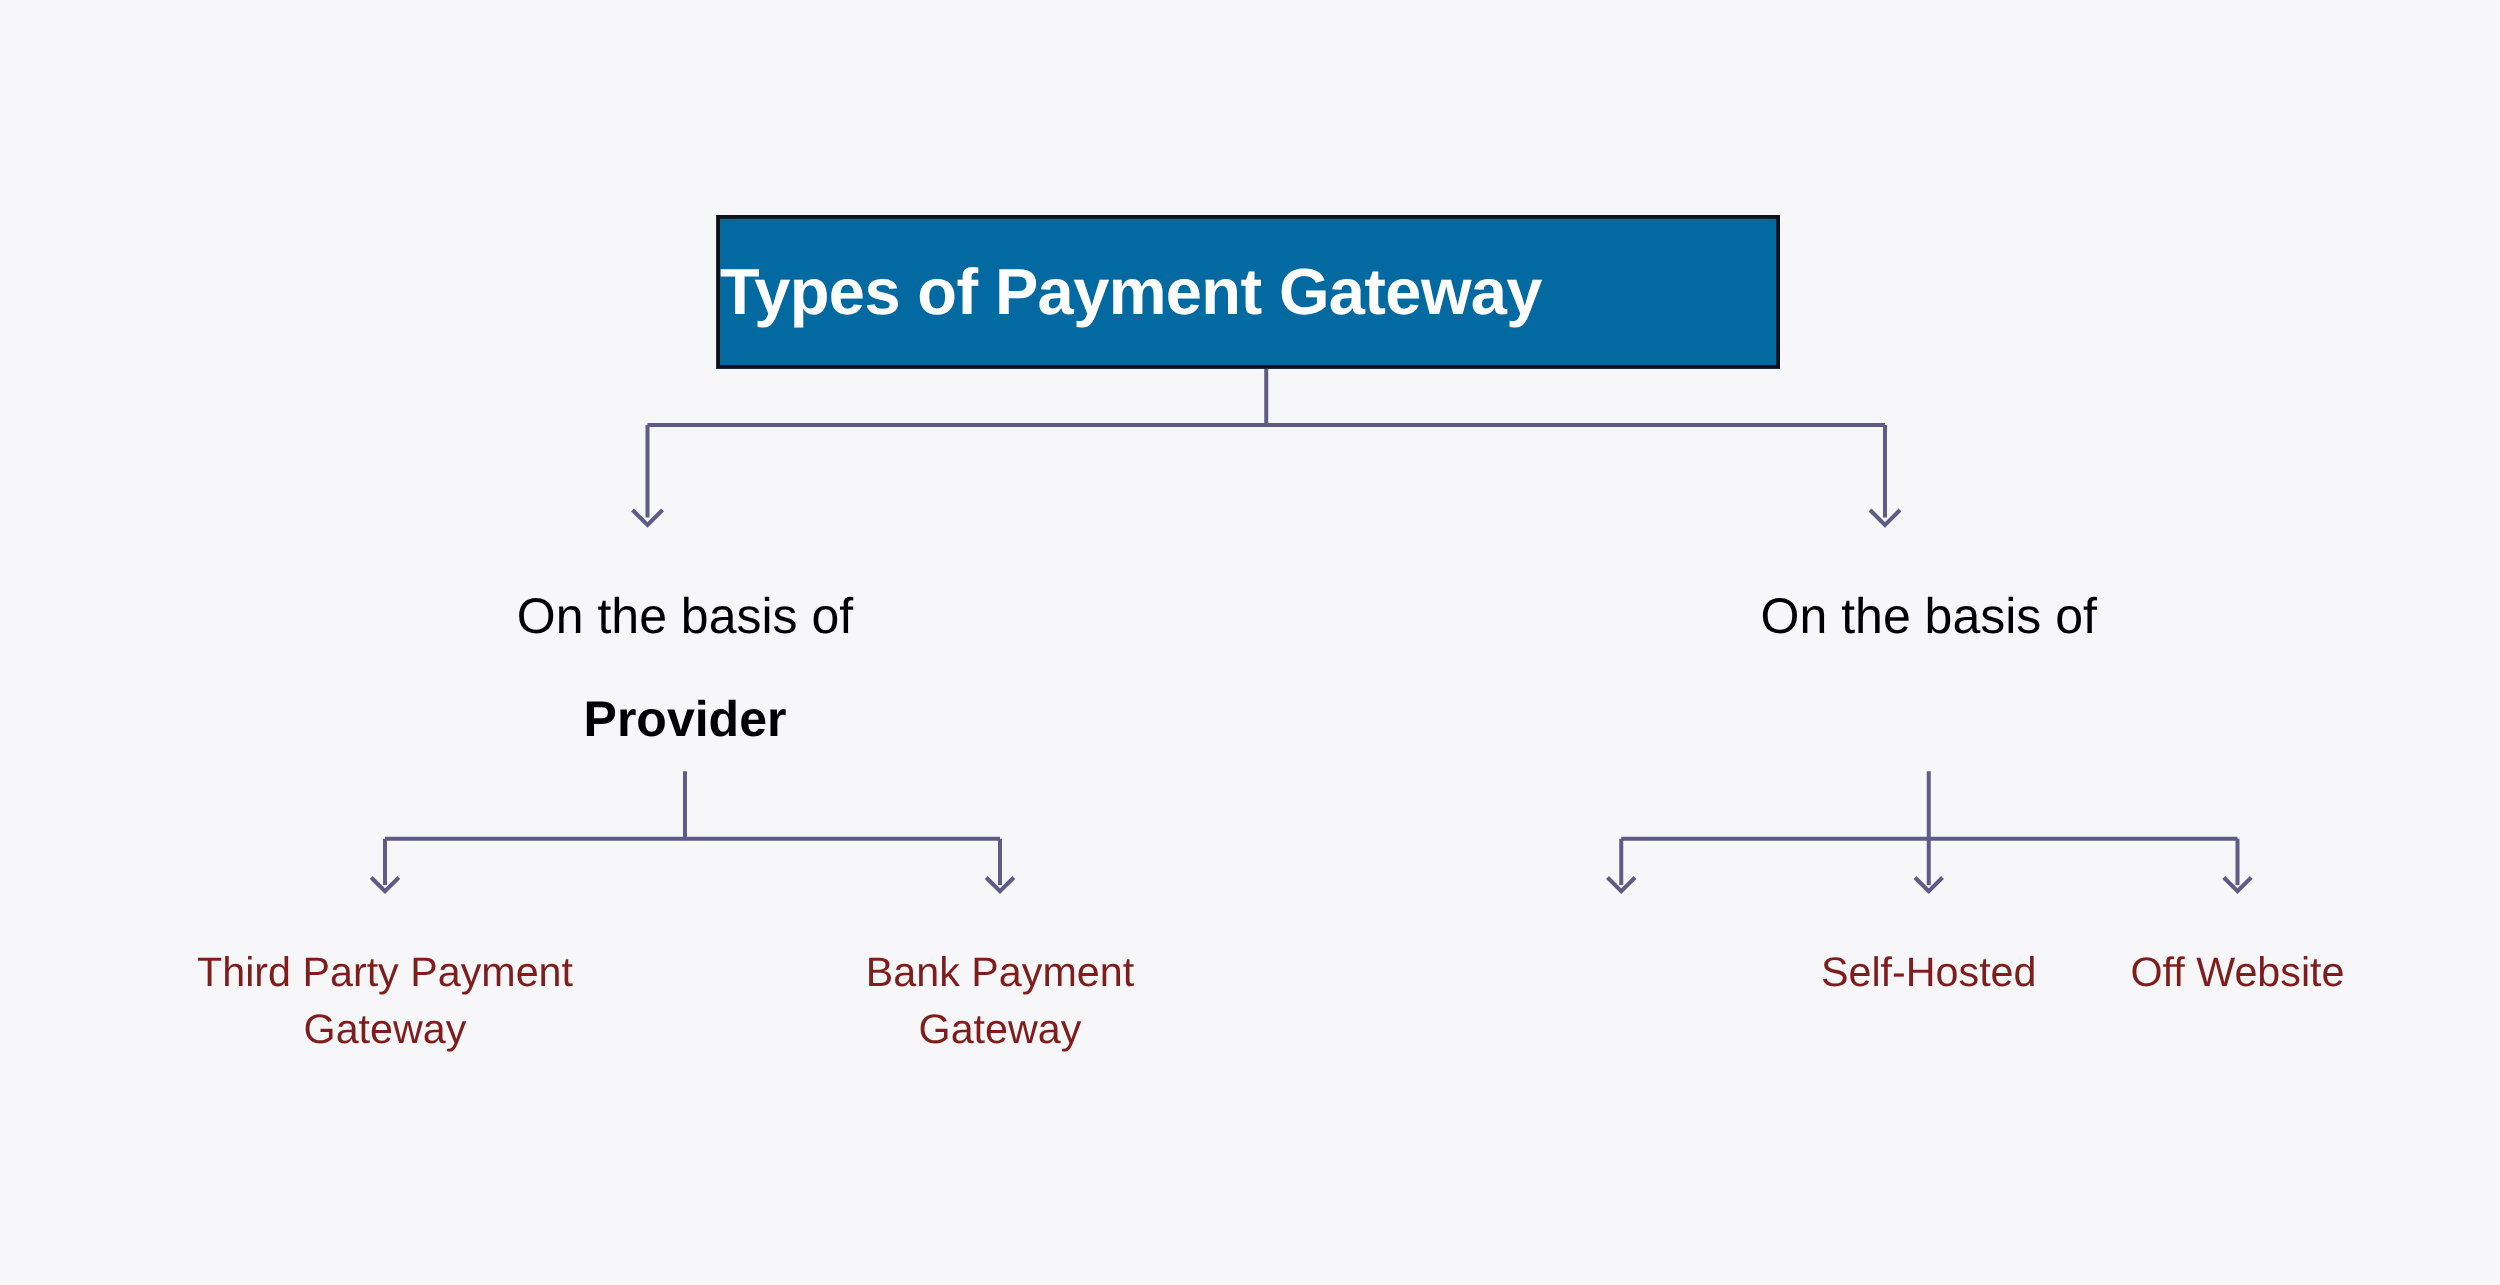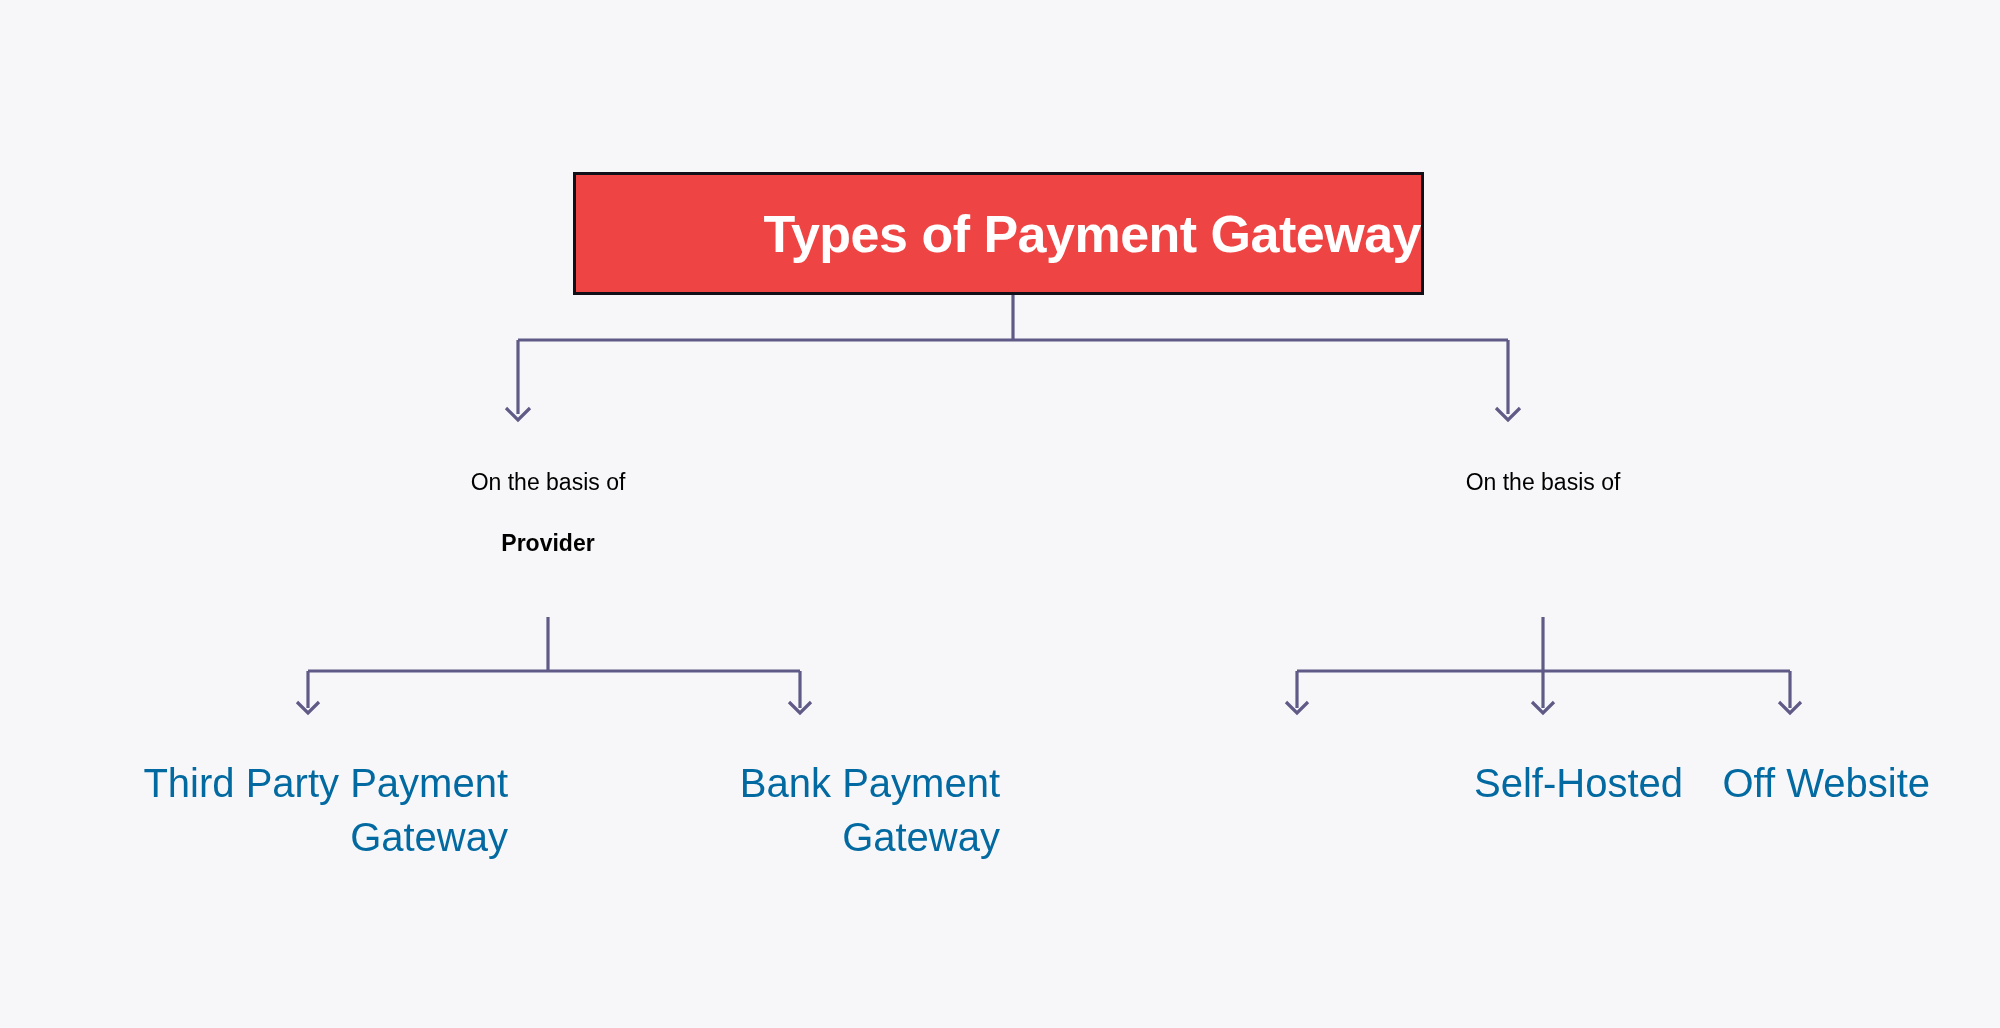--- a/index.html
+++ b/index.html
@@ -31,64 +31,64 @@
   }
 
   
   #root-node {
     position: absolute;
     left: 573px;
     top: 172px;
     width: 851px;
     height: 123px;
     box-sizing: border-box;
-    background: #ef4444;
+    background: #0369a1;
     border: 3px solid #111018;
     display: flex;
     align-items: center;
-    justify-content: flex-end;
+    justify-content: flex-start;
   }
   #root-node .root-label {
     color: #ffffff;
     font-size: 52px;
     font-weight: bold;
     letter-spacing: -0.5px;
     line-height: 1;
     white-space: nowrap;
   }
 
   
   .branch-node {
     position: absolute;
     text-align: center;
     color: #000000;
-    font-size: 23px;
+    font-size: 40px;
     line-height: 1.28;
     white-space: nowrap;
   }
   .branch-node .line-1 { font-weight: normal; display: block; }
   .branch-node .line-2 { font-weight: bold; display: block; margin-top: 32px; }
 
   #branch-provider {
     left: 318px;
     top: 468px;
     width: 460px;
   }
   #branch-payment-flow {
     left: 1313px;
     top: 468px;
     width: 460px;
   }
 
   
   .leaf-node {
     position: absolute;
-    text-align: right;
-    color: #0369a1;
-    font-size: 40px;
+    text-align: center;
+    color: #7f1d1d;
+    font-size: 33px;
     line-height: 1.35;
     font-weight: normal;
   }
   .leaf-node .leaf-line { display: block; white-space: nowrap; }
 
   #leaf-third-party {
     left: 108px;
     top: 756px;
     width: 400px;
   }

